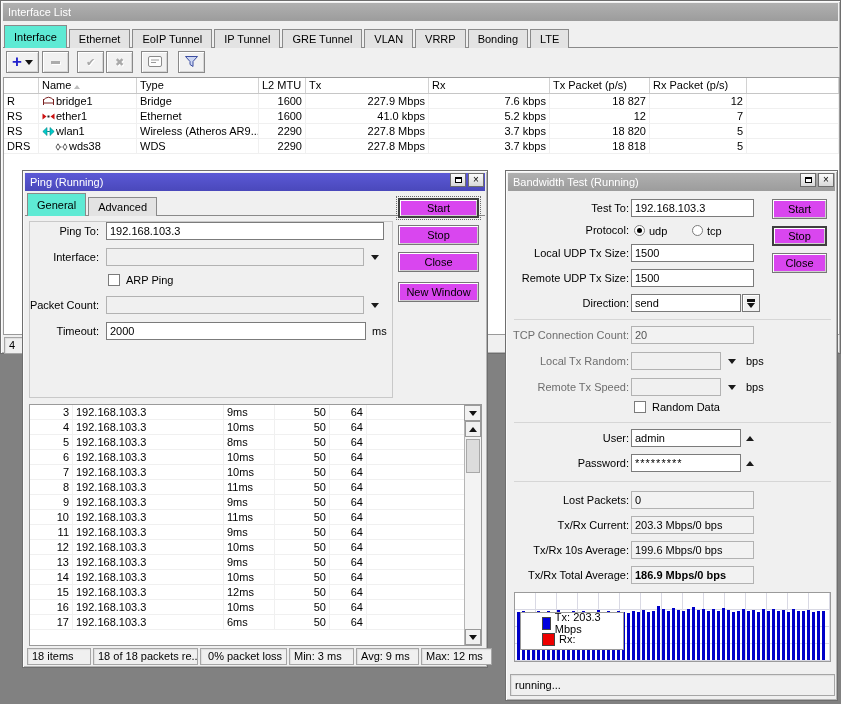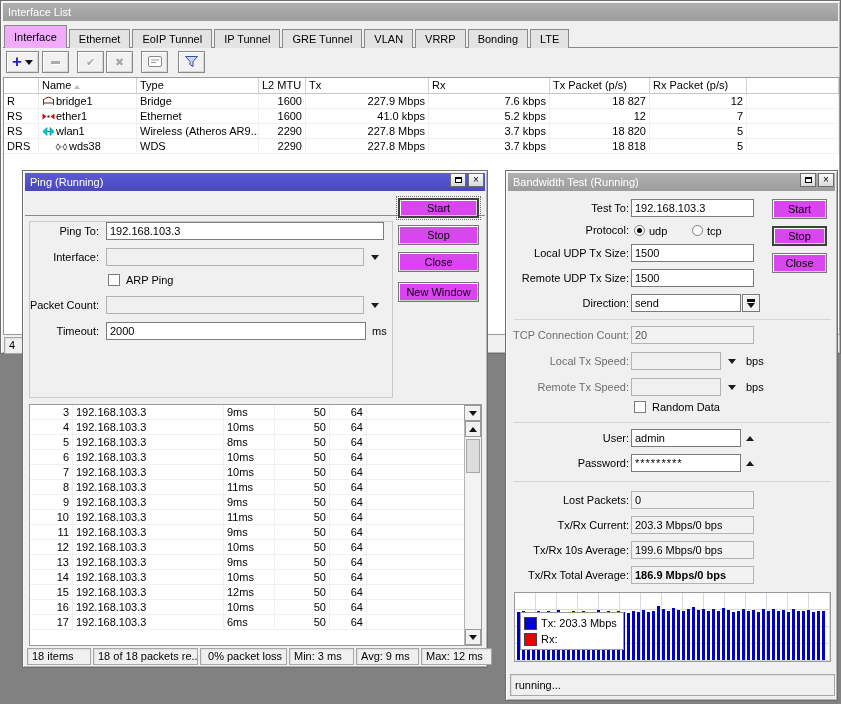--- a/index.html
+++ b/index.html
@@ -14,21 +14,21 @@
   .titlebar.inactive { background:linear-gradient(#b0b0b0,#9c9c9c); }
   .tbtns { position:absolute; right:3px; top:2px; display:flex; gap:2px; }
   .tbtn { width:16px; height:14px; background:linear-gradient(#fafafa,#d9d9d9); border:1px solid #6e6e6e;
           display:flex; align-items:center; justify-content:center; font-size:10px; color:#000; line-height:1; }
   .restore-glyph { width:7px; height:6px; border:1px solid #000; border-top-width:2px; background:#fff; }
 
   .tabbar { position:absolute; display:flex; align-items:flex-end; height:24px; }
   .tabline { position:absolute; left:2px; right:2px; height:1px; background:#8a8a8a; }
   .tab { height:19px; line-height:18px; padding:0 9px; border:1px solid #8a8a8a; border-bottom:none;
          background:#e3e3e3; margin-right:2px; position:relative; z-index:1; }
-  .tab.active { height:23px; line-height:22px; background:#f0abfc; z-index:3; }
+  .tab.active { height:23px; line-height:22px; background:#5eead4; z-index:3; }
 
   .toolbar-btn { position:absolute; height:22px; background:#f1f1f1; border:1px solid #898989;
                  box-shadow: inset 1px 1px 0 #fff, inset -1px -1px 0 #d6d6d6;
                  display:flex; align-items:center; justify-content:center; }
   .plus-glyph { color:#2121cc; font-size:17px; font-weight:bold; line-height:14px; }
   .dis-glyph { color:#a9a9a9; text-shadow:1px 1px 0 #fff; font-size:11px; }
 
   .table-box { position:absolute; background:#fff; border:1px solid #9a9a9a; overflow:hidden; }
   .if-grid { display:grid; grid-template-columns:35px 98px 122px 47px 123px 121px 100px 97px 1fr; }
   .ping-grid { display:grid; grid-template-columns:43px 151px 51px 55px 37px 99px; width:436px; }
@@ -84,21 +84,21 @@
   .tri-up { width:0; height:0; border-left:4px solid transparent; border-right:4px solid transparent;
             border-bottom:5px solid #111; }
 
   #bt-chart { position:absolute; background:#fff; border:1px solid #9a9a9a;
     background-image: repeating-linear-gradient(to right, transparent 0 20px, #d9d9e4 20px 21px),
                       repeating-linear-gradient(to bottom, transparent 0 16px, #d9d9e4 16px 17px); }
   #bt-bars { position:absolute; left:2px; right:2px; top:1px; bottom:1px; display:flex;
              align-items:flex-end; gap:2px; overflow:hidden; }
   .bar { width:3px; flex:0 0 3px; background:#0000c8; }
   #bt-legend { position:absolute; left:5px; bottom:11px; width:104px; height:38px; background:#fff;
-               border:1px solid #9a9a9a; padding:2px 3px; z-index:2; }
+               border:1px solid #9a9a9a; padding:2px 21px; z-index:2; }
   .leg-row { display:flex; align-items:center; height:16px; gap:4px; }
   .swatch { width:13px; height:13px; border:1px solid #444; }
 </style>
 </head>
 <body>
 
 <div class="window" id="win-interface" style="left:0; top:0; width:841px; height:354px;">
   <div class="titlebar inactive">
     <span>Interface List</span>
   </div>
@@ -225,20 +225,24 @@
   </div>
   <div class="tbtns">
     <div class="tbtn">
         <span class="restore-glyph"></span>
       </div>
     <div class="tbtn">
         <span>×</span>
       </div>
   </div>
   <div class="tabline" style="top:44px;"></div>
+  <div class="tabbar" id="ping-tabs" style="left:4px; top:21px;">
+      <div class="tab active">General</div>
+      <div class="tab">Advanced</div>
+    </div>
 
   <div class="frame" style="left:6px; top:50px; width:364px; height:177px;"></div>
 
   <div class="flabel" style="left:0; top:51px; width:76px;">Ping To:</div>
   <div class="input" style="left:83px; top:51px; width:278px;">192.168.103.3</div>
 
   <div class="flabel" style="left:0; top:77px; width:76px;">Interface:</div>
   <div class="input disabled" style="left:83px; top:77px; width:258px;"></div>
   <span class="arrow-dn" style="left:348px; top:84px;"></span>
 
@@ -438,21 +442,21 @@
   <div class="dropbtn" style="left:236px; top:123px;">
     <span class="bar"></span>
       <span class="tri"></span>
   </div>
 
   <div class="sep" style="left:8px; top:148px; width:317px;"></div>
 
   <div class="flabel gray" style="left:0; top:155px; width:123px;">TCP Connection Count:</div>
   <div class="input readonly" style="left:125px; top:155px; width:123px; color:#555;">20</div>
 
-  <div class="flabel gray" style="left:0; top:181px; width:123px;">Local Tx Speed:</div>
+  <div class="flabel gray" style="left:0; top:181px; width:123px;">Local Tx Random:</div>
   <div class="input disabled" style="left:125px; top:181px; width:90px;"></div>
   <span class="arrow-dn" style="left:222px; top:188px;"></span>
   <div class="plain-label" style="left:240px; top:183px;">bps</div>
 
   <div class="flabel gray" style="left:0; top:207px; width:123px;">Remote Tx Speed:</div>
   <div class="input disabled" style="left:125px; top:207px; width:90px;"></div>
   <span class="arrow-dn" style="left:222px; top:214px;"></span>
   <div class="plain-label" style="left:240px; top:209px;">bps</div>
 
   <div class="checkbox" style="left:128px; top:230px;"></div>

